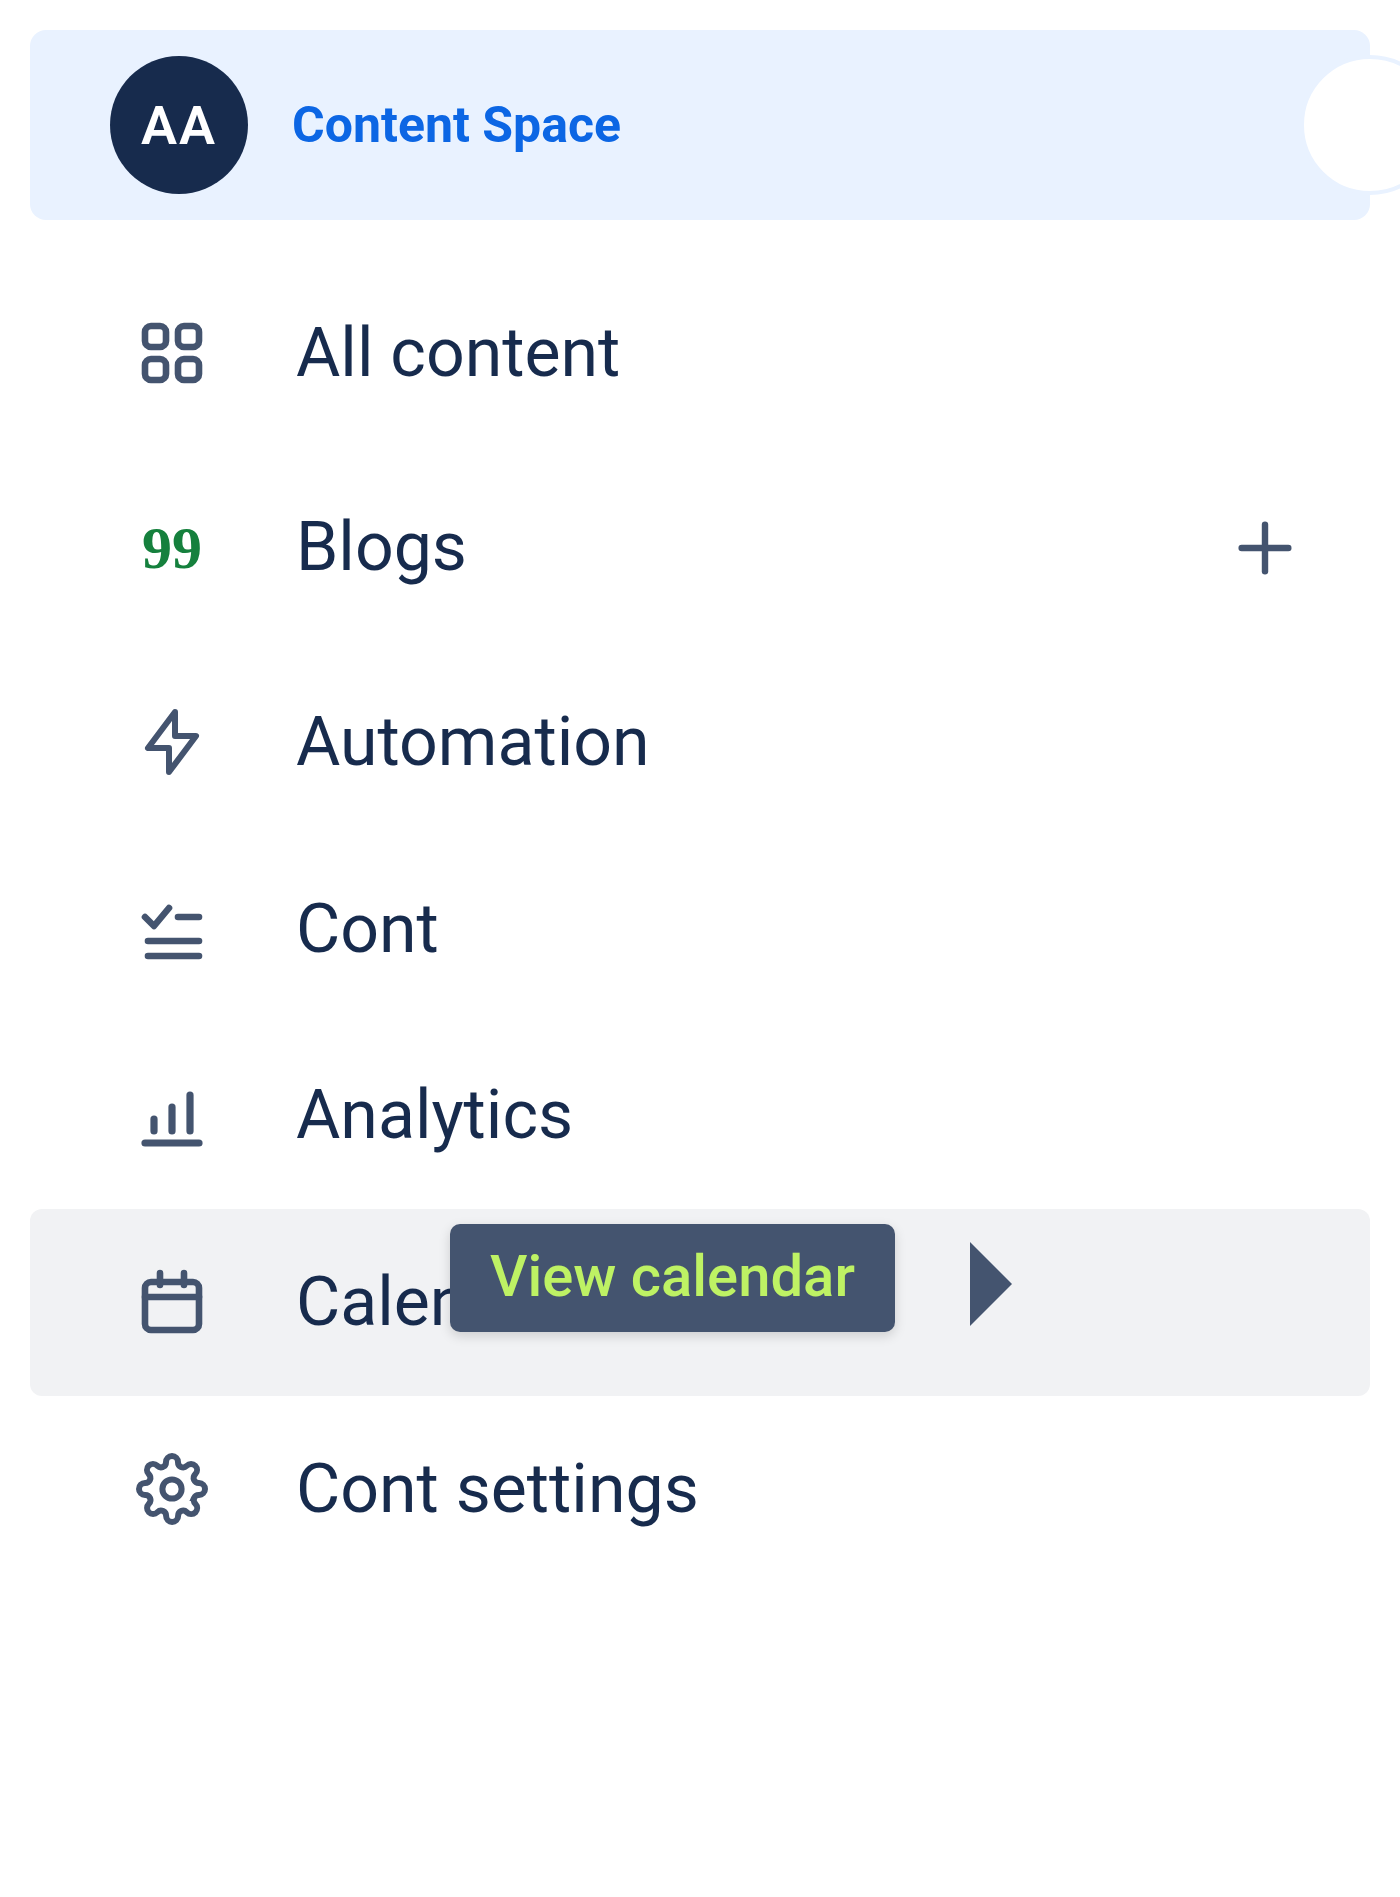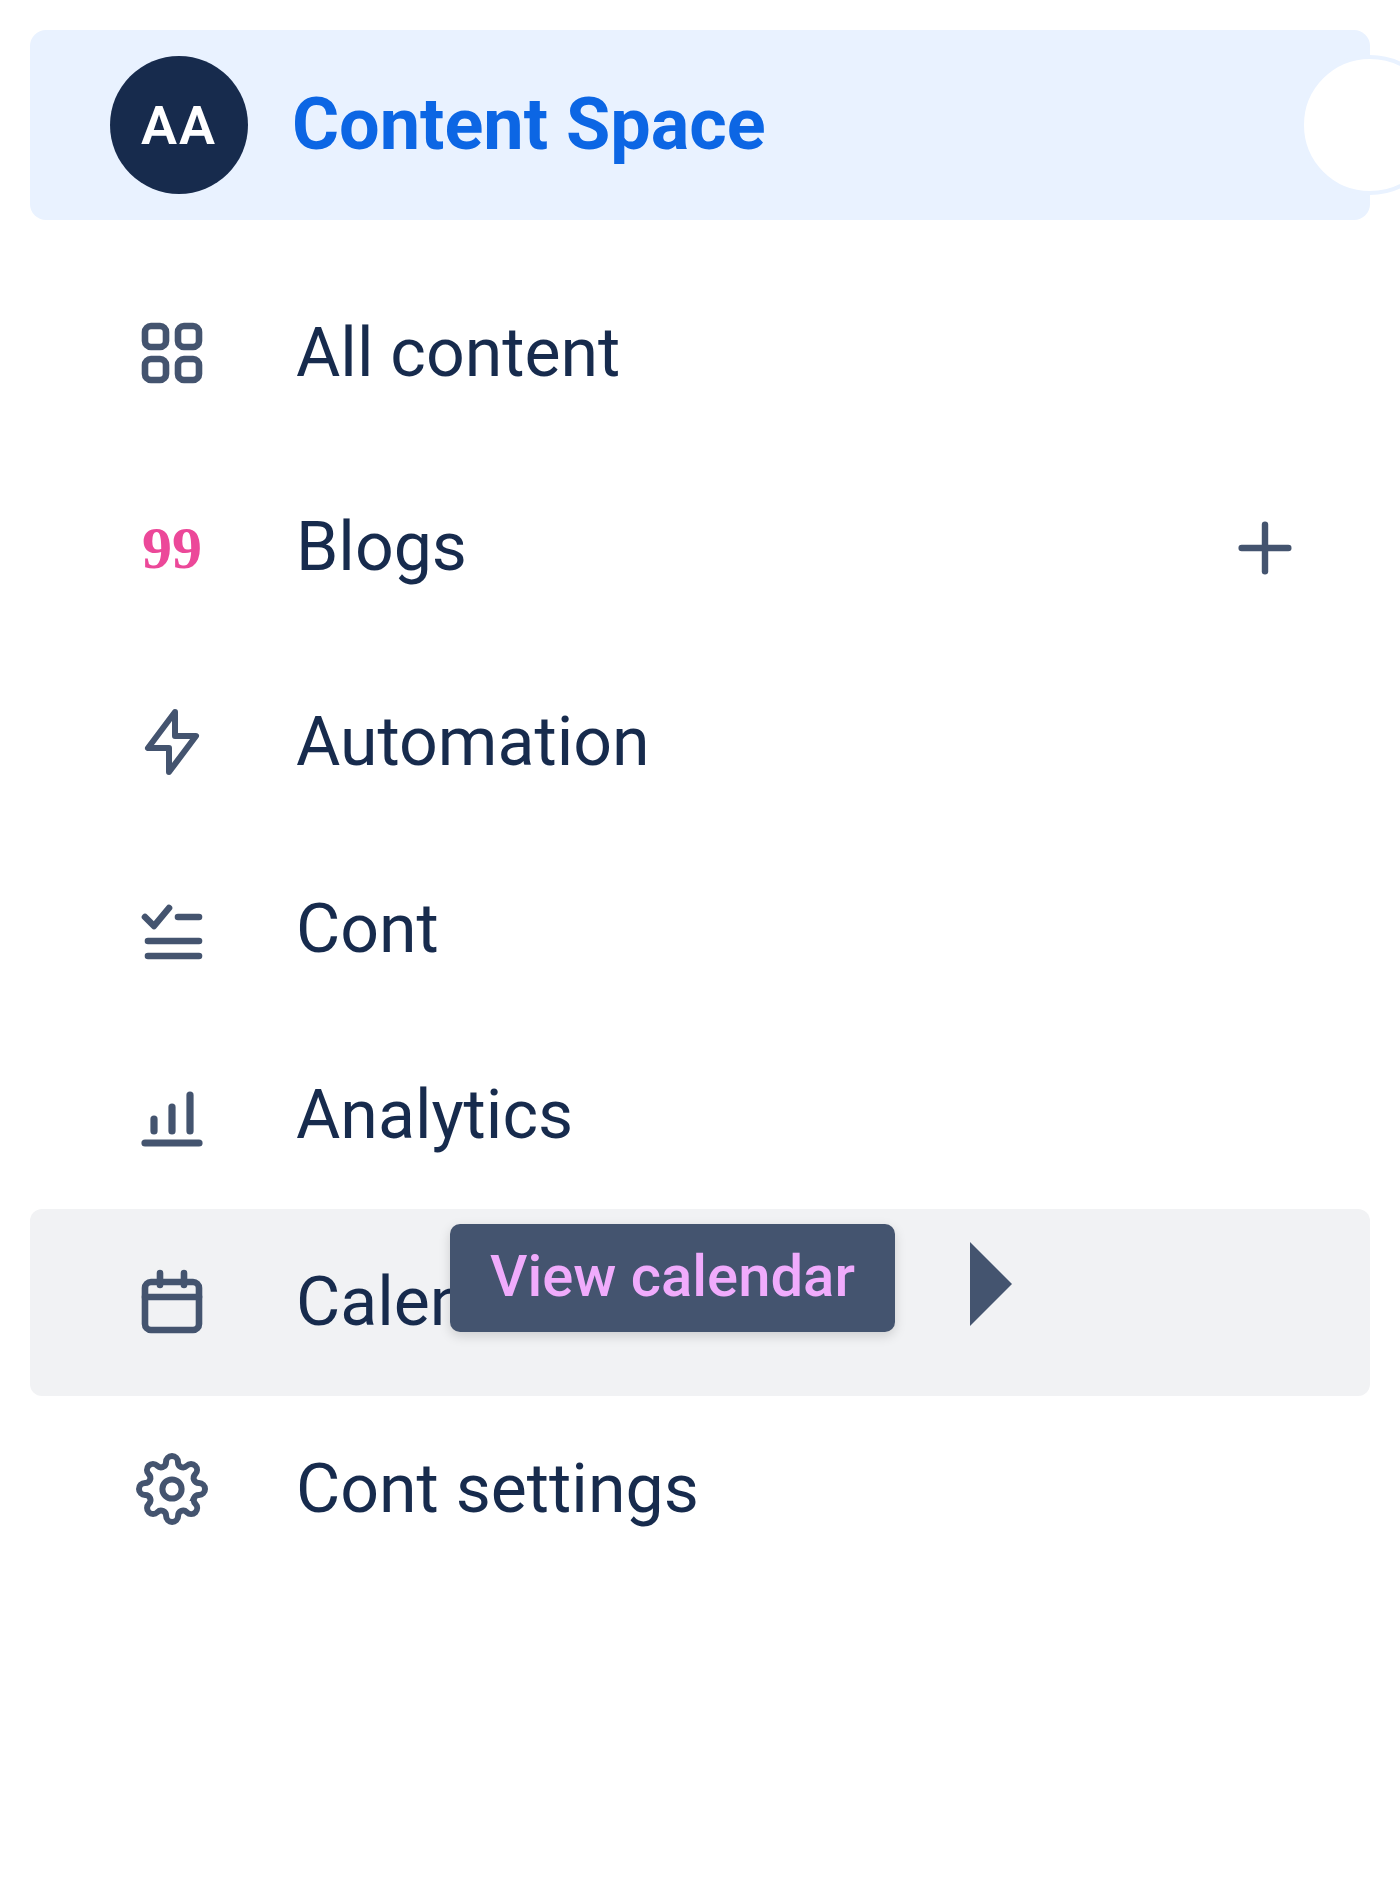--- a/index.html
+++ b/index.html
@@ -40,21 +40,21 @@
     display: flex;
     align-items: center;
     justify-content: center;
     font-size: 54px;
     font-weight: 600;
     letter-spacing: 2px;
     flex: 0 0 auto;
   }
 
   .space-title {
-    font-size: 72px;
+    font-size: 50px;
     font-weight: 700;
     color: #0C66E4;
     line-height: 1.1;
   }
 
   .header-circle {
     position: absolute;
     right: -70px;
     top: 50%;
     transform: translateY(-50%);
@@ -112,21 +112,21 @@
     color: #44546F;
   }
   .add-btn svg { width: 70px; height: 70px; }
 
   
   .tooltip {
     position: absolute;
     left: 450px;
     top: 1224px;
     background: #44546F;
-    color: #f0abfc;
+    color: #bef264;
     font-size: 58px;
     font-weight: 500;
     padding: 18px 40px 22px 40px;
     border-radius: 10px;
     z-index: 5;
     white-space: nowrap;
     box-shadow: 0 4px 12px rgba(0,0,0,.15);
   }
   .tooltip-wedge {
     position: absolute;
@@ -157,21 +157,21 @@
         <rect x="3" y="3" width="7" height="7" rx="2"></rect>
         <rect x="14" y="3" width="7" height="7" rx="2"></rect>
         <rect x="3" y="14" width="7" height="7" rx="2"></rect>
         <rect x="14" y="14" width="7" height="7" rx="2"></rect>
       </svg>
     </span>
     <span class="nav-label">All content</span>
   </div>
 
   <div class="nav-item">
-    <span class="nav-icon" style="font-size:60px;font-weight:700;color:#ec4899;font-family:Georgia,serif;">99</span>
+    <span class="nav-icon" style="font-size:60px;font-weight:700;color:#15803d;font-family:Georgia,serif;">99</span>
     <span class="nav-label">Blogs</span>
     <span class="add-btn">
       <svg viewBox="0 0 24 24" fill="none" stroke="currentColor" stroke-width="2.2" stroke-linecap="round">
         <line x1="12" y1="4" x2="12" y2="20"></line>
         <line x1="4" y1="12" x2="20" y2="12"></line>
       </svg>
     </span>
   </div>
 
   <div class="nav-item">

